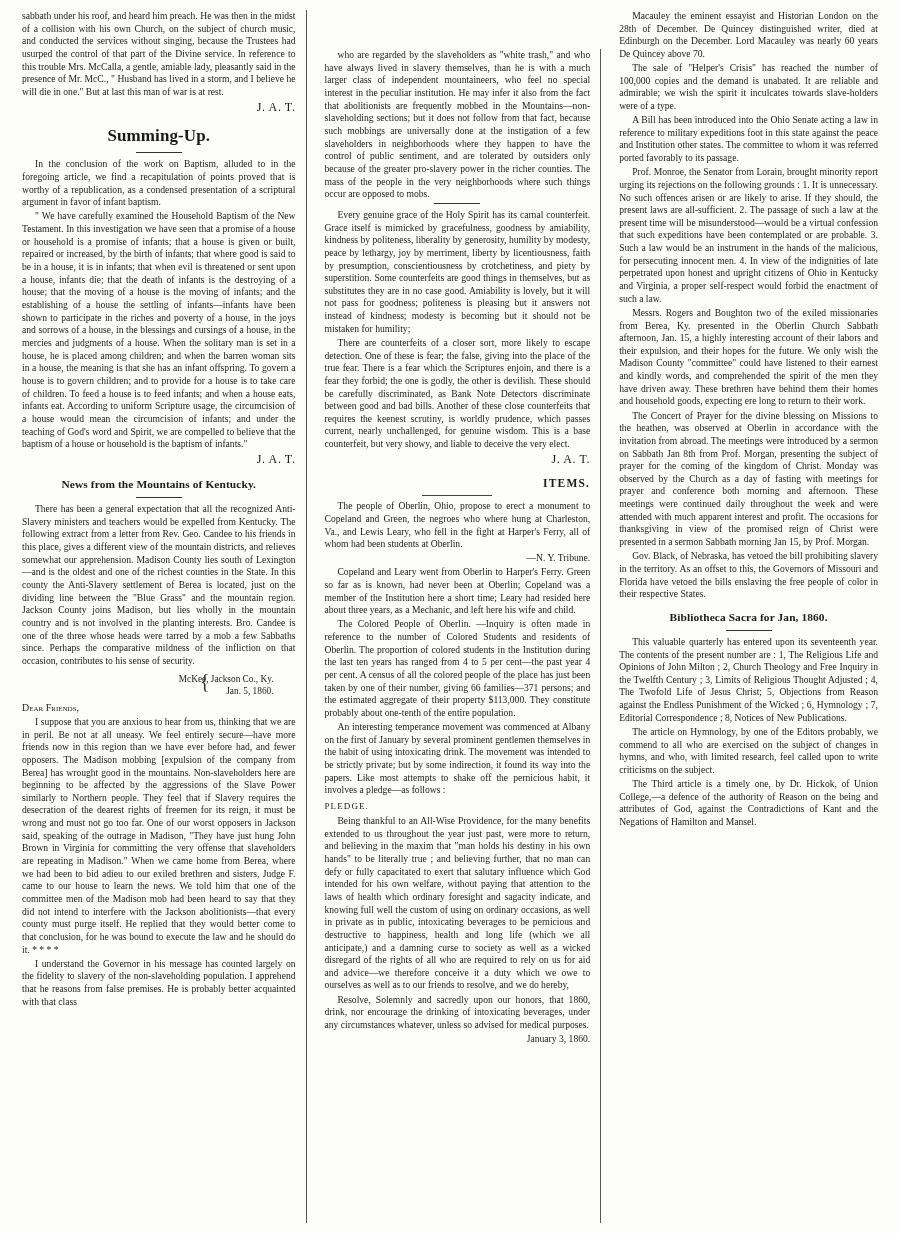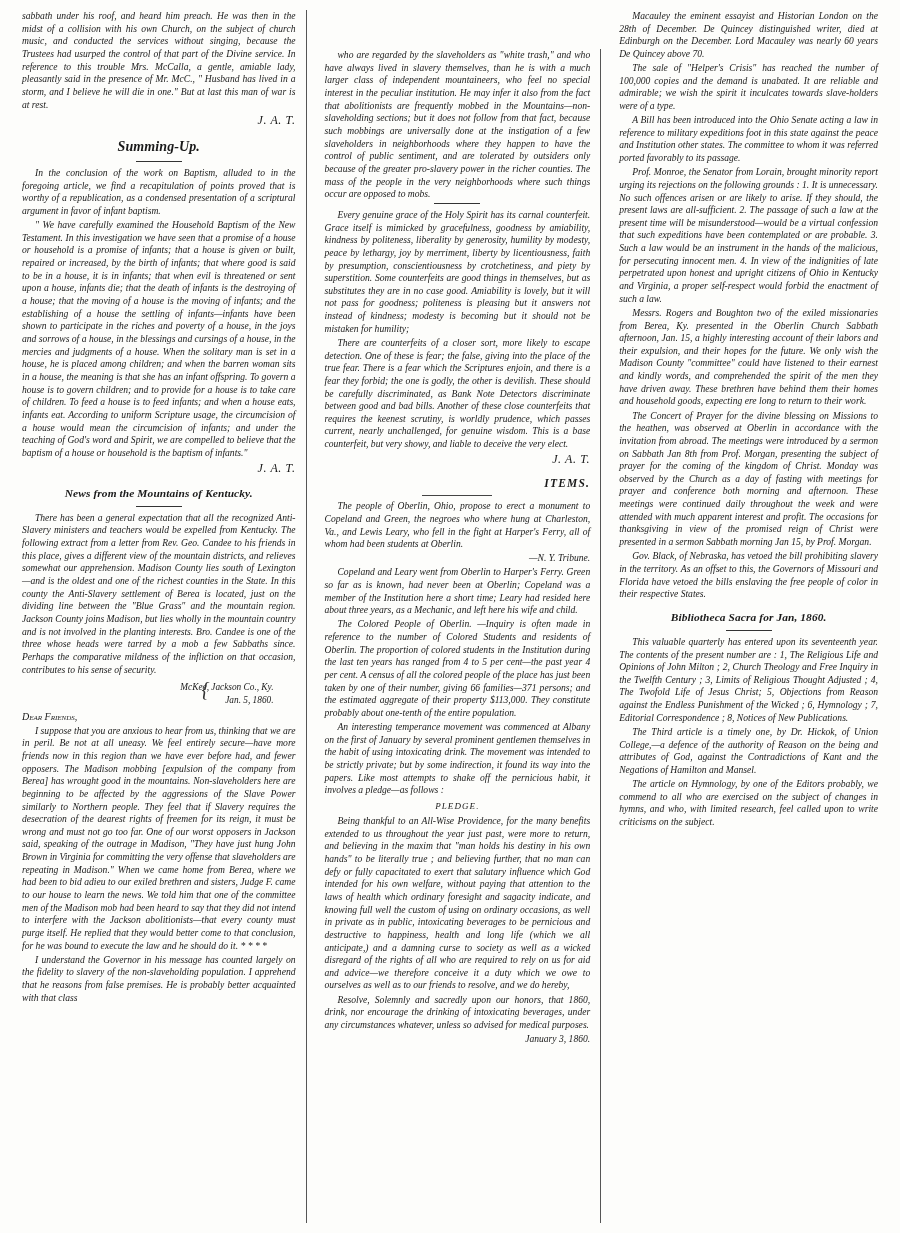--- a/index.html
+++ b/index.html
@@ -20,42 +20,41 @@
     box-sizing: border-box;
     padding: 10px 12px 8px 12px;
     background: #fdfdfb;
     overflow: hidden;
   }
   .columns {
     display: flex;
     flex-direction: row;
     gap: 8px;
     height: 1213px;
-    font-style: italic;
   }
   .col {
     box-sizing: border-box;
     padding: 0 10px;
     font-size: 9.6px;
     line-height: 1.32;
     text-align: justify;
     overflow: hidden;
   }
   .col-1 { width: 300px; border-right: 1px solid #555; }
   .col-2 { width: 292px; border-right: 1px solid #555; margin-top: 39px; }
   .col-3 { width: 284px; }
 
   p {
     margin: 0 0 0.15em 0;
     text-indent: 1.35em;
     hyphens: auto;
   }
 
   h2.head {
-    font-size: 14px;
+    font-size: 17px;
     font-weight: bold;
     text-align: center;
     margin: 9px 0 5px 0;
     letter-spacing: 0.1px;
     font-family: "Liberation Serif", serif;
   }
   h2.head.small {
     font-size: 11.4px;
   }
   h3.itemshead {
@@ -100,21 +99,21 @@
     line-height: 12px;
     color: #333;
   }
   .salutation {
     font-variant: small-caps;
     font-size: 10px;
     text-indent: 0;
     margin-top: 4px;
   }
   .pledge {
-    text-align: center;
+    text-align: left;
     font-size: 9px;
     letter-spacing: 1.1px;
     margin: 4px 0 2px 0;
     text-indent: 0;
     font-variant: small-caps;
   }
   .date-right {
     text-align: right;
     text-indent: 0;
     margin-top: 1px;
@@ -179,18 +178,18 @@
       <p>The sale of "Helper's Crisis" has reached the number of 100,000 copies and the demand is unabated. It are reliable and admirable; we wish the spirit it inculcates towards slave-holders were of a type.</p>
       <p>A Bill has been introduced into the Ohio Senate acting a law in reference to military expeditions foot in this state against the peace and Institution other states. The committee to whom it was referred ported favorably to its passage.</p>
       <p>Prof. Monroe, the Senator from Lorain, brought minority report urging its rejections on the following grounds : 1. It is unnecessary. No such offences arisen or are likely to arise. If they should, the present laws are all-sufficient. 2. The passage of such a law at the present time will be misunderstood—would be a virtual confession that such expeditions have been contemplated or are probable. 3. Such a law would be an instrument in the hands of the malicious, for persecuting innocent men. 4. In view of the indignities of late perpetrated upon honest and upright citizens of Ohio in Kentucky and Virginia, a proper self-respect would forbid the enactment of such a law.</p>
       <p>Messrs. Rogers and Boughton two of the exiled missionaries from Berea, Ky. presented in the Oberlin Church Sabbath afternoon, Jan. 15, a highly interesting account of their labors and their expulsion, and their hopes for the future. We only wish the Madison County "committee" could have listened to their earnest and kindly words, and comprehended the spirit of the men they have driven away. These brethren have behind them their homes and household goods, expecting ere long to return to their work.</p>
       <p>The Concert of Prayer for the divine blessing on Missions to the heathen, was observed at Oberlin in accordance with the invitation from abroad. The meetings were introduced by a sermon on Sabbath Jan 8th from Prof. Morgan, presenting the subject of prayer for the coming of the kingdom of Christ. Monday was observed by the Church as a day of fasting with meetings for prayer and conference both morning and afternoon. These meetings were continued daily throughout the week and were attended with much apparent interest and profit. The occasions for thanksgiving in view of the promised reign of Christ were presented in a sermon Sabbath morning Jan 15, by Prof. Morgan.</p>
       <p>Gov. Black, of Nebraska, has vetoed the bill prohibiting slavery in the territory. As an offset to this, the Governors of Missouri and Florida have vetoed the bills enslaving the free people of color in their respective States.</p>
 
       <h2 class="head small">Bibliotheca Sacra for Jan, 1860.</h2>
       <div class="rule-short"></div>
       <p>This valuable quarterly has entered upon its seventeenth year. The contents of the present number are : 1, The Religious Life and Opinions of John Milton ; 2, Church Theology and Free Inquiry in the Twelfth Century ; 3, Limits of Religious Thought Adjusted ; 4, The Twofold Life of Jesus Christ; 5, Objections from Reason against the Endless Punishment of the Wicked ; 6, Hymnology ; 7, Editorial Correspondence ; 8, Notices of New Publications.</p>
+      <p>The article on Hymnology, by one of the Editors probably, we commend to all who are exercised on the subject of changes in hymns, and who, with limited research, feel called upon to write criticisms on the subject.</p>
       <p>The Third article is a timely one, by Dr. Hickok, of Union College,—a defence of the authority of Reason on the being and attributes of God, against the Contradictions of Kant and the Negations of Hamilton and Mansel.</p>
-      <p>The article on Hymnology, by one of the Editors probably, we commend to all who are exercised on the subject of changes in hymns, and who, with limited research, feel called upon to write criticisms on the subject.</p>
     </div>
 
   </div>
 </div>
 
 </body></html>

